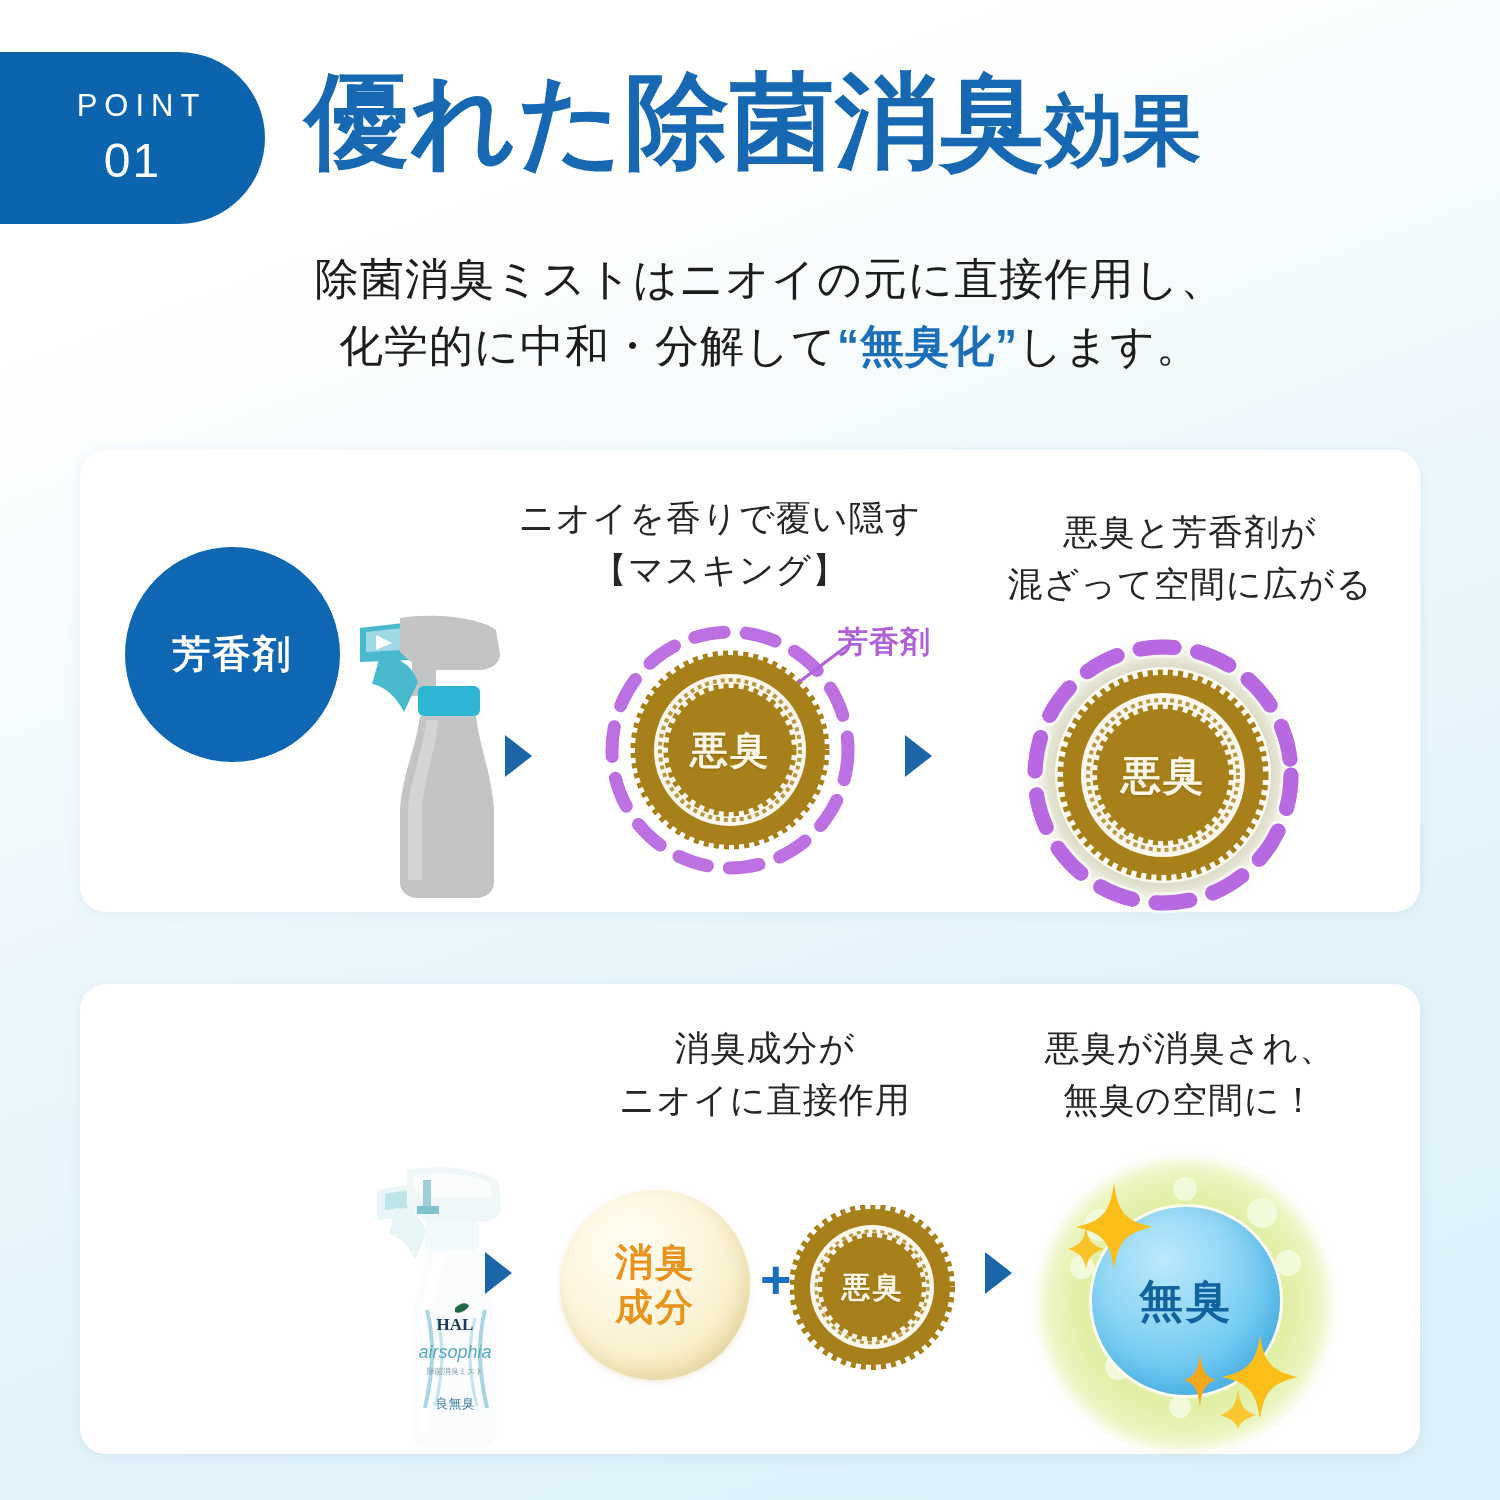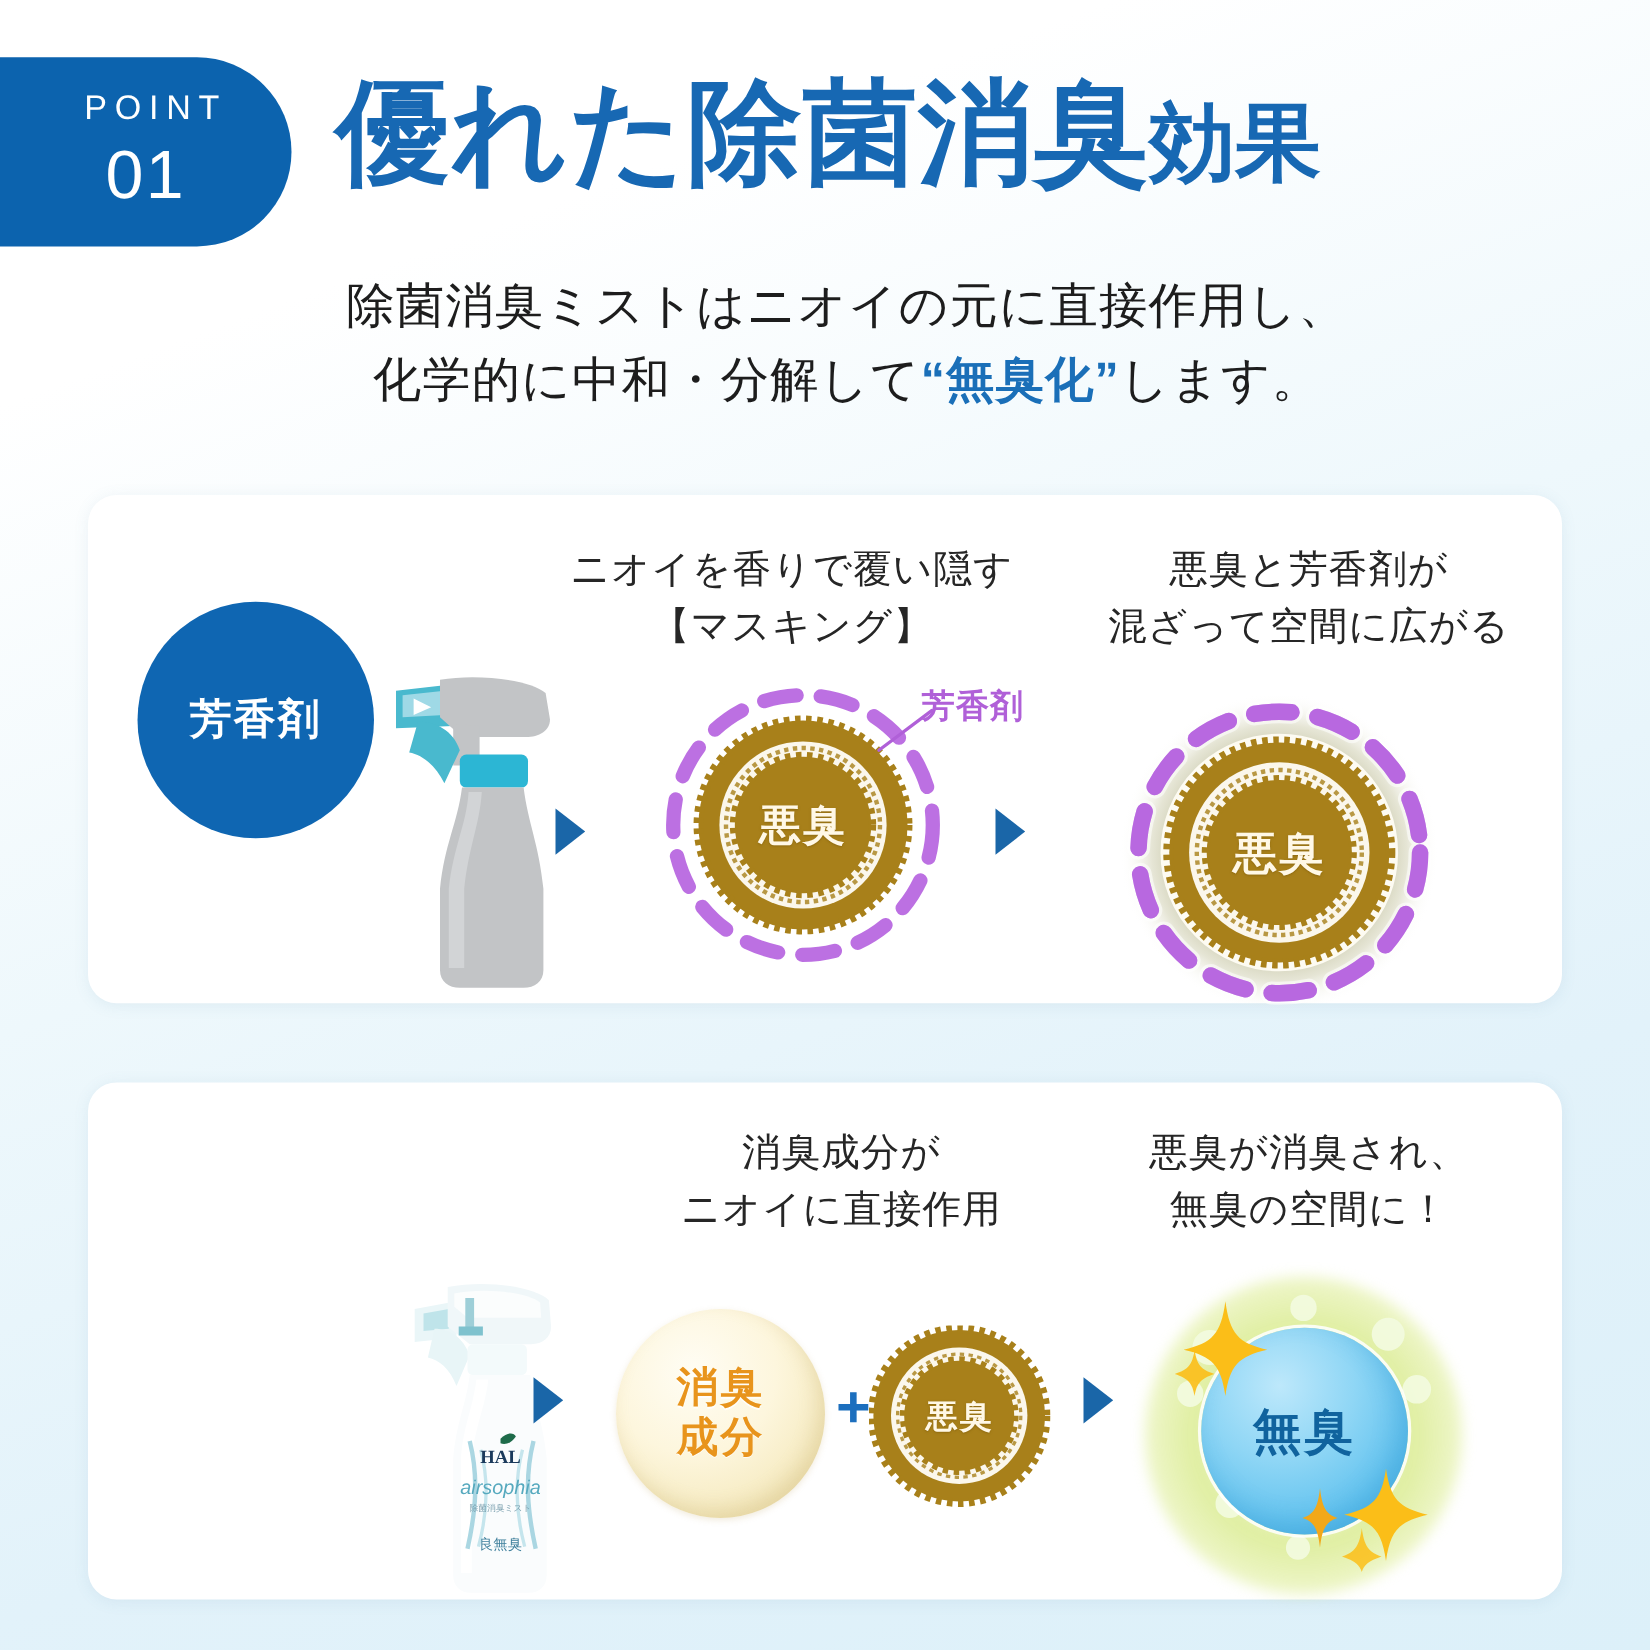--- a/index.html
+++ b/index.html
@@ -12,21 +12,21 @@
   .stage{position:absolute;inset:0;}
 
   
   .point-badge{
     position:absolute;left:0;top:52px;width:265px;height:172px;
     background:#0C63AE;border-radius:0 92px 92px 0;
     display:flex;flex-direction:column;align-items:center;justify-content:center;
     color:#fff;
   }
   .point-word{font-size:31px;letter-spacing:7px;font-weight:400;margin-left:18px;line-height:1;}
-  .point-num{font-size:62px;font-weight:400;line-height:1.08;margin-top:14px;letter-spacing:2px;}
+  .point-num{font-size:48px;font-weight:400;line-height:1.08;margin-top:14px;letter-spacing:2px;}
 
   .main-title{
     position:absolute;left:305px;top:64px;
     color:#1768B3;font-weight:bold;font-size:104px;line-height:1.1;
     white-space:nowrap;letter-spacing:1px;
   }
   .main-title .small{font-size:78px;letter-spacing:0;}
 
   .subtitle{
     position:absolute;left:0;right:0;top:246px;text-align:center;
@@ -50,21 +50,21 @@
   }
   #circle-aroma{left:125px;top:547px;width:215px;height:215px;}
   #circle-mist{left:125px;top:1120px;width:215px;height:215px;}
 
   
   .col-head{
     position:absolute;text-align:center;color:#262626;
     font-size:35px;line-height:1.48;letter-spacing:1px;white-space:pre-line;
   }
   #head-masking{left:470px;top:492px;width:500px;}
-  #head-spread{left:975px;top:492px;width:430px;}
+  #head-spread{left:975px;top:506px;width:430px;}
   #head-act{left:565px;top:1022px;width:400px;}
   #head-odorless{left:970px;top:1022px;width:440px;}
 
   
   .arrow{position:absolute;width:0;height:0;
     border-top:21px solid transparent;border-bottom:21px solid transparent;
     border-left:27px solid #1A66A8;z-index:4;}
   #arrow-1{left:505px;top:735px;}
   #arrow-2{left:905px;top:735px;}
   #arrow-3{left:485px;top:1252px;}

